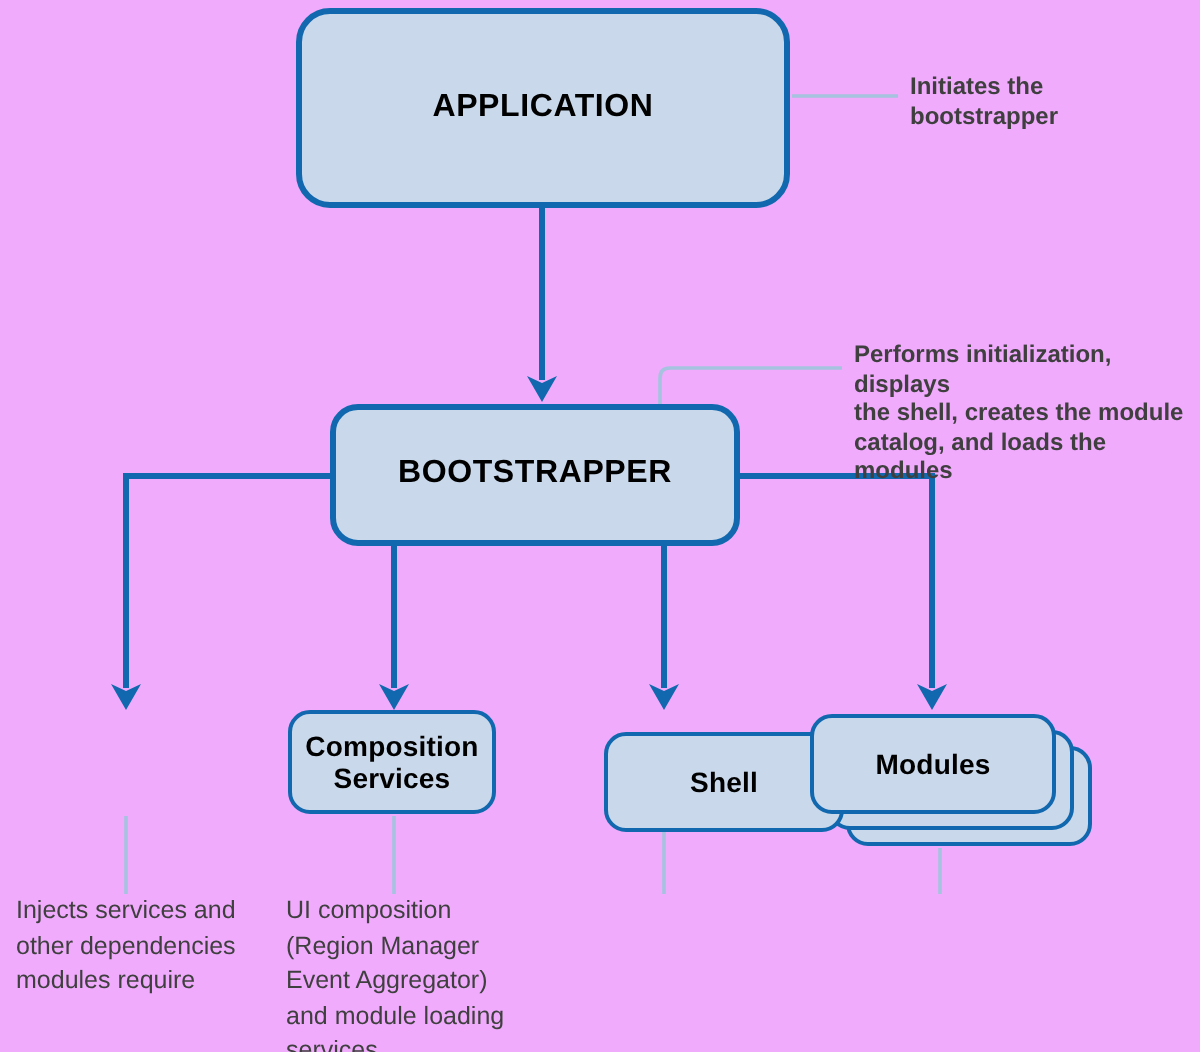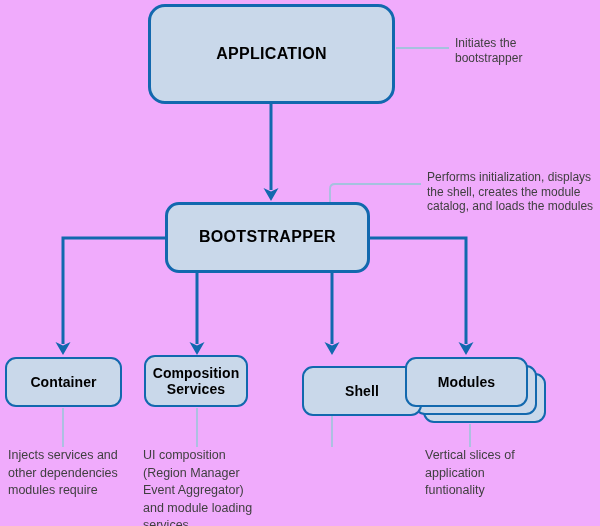--- a/index.html
+++ b/index.html
@@ -28,20 +28,21 @@
     position:absolute;background:#c9d8ea;border:2.5px solid #1268ae;
     border-radius:11px;box-sizing:border-box;
   }
   .desc{
     position:absolute;color:#3f3f3f;font-size:12.5px;line-height:17.5px;
     white-space:pre-line;
   }
   .annot{
     position:absolute;color:#3f3f3f;font-size:12px;line-height:14.5px;
     white-space:pre-line;
+    font-weight:bold;
   }
 </style>
 </head>
 <body>
 
 <div id="canvas">
 
   <svg id="connectors" viewBox="0 0 600 526" xmlns="http://www.w3.org/2000/svg">
 
     <g stroke="#1268ae" stroke-width="3" fill="none">
@@ -73,23 +74,20 @@
   <div class="stack-card" style="left:414px;top:365px;width:123px;height:50px;"></div>
 
   <div class="node big" style="left:148px;top:4px;width:247px;height:100px;border-radius:17px;">
     <span class="lbl">APPLICATION</span>
   </div>
 
   <div class="node big" style="left:165px;top:202px;width:205px;height:71px;">
     <span class="lbl">BOOTSTRAPPER</span>
   </div>
 
-  <div class="node small" style="left:5px;top:357px;width:117px;height:50px;">
-    <span class="lbl">Container</span>
-  </div>
 
   <div class="node small" style="left:144px;top:355px;width:104px;height:52px;">
     <span class="lbl">Composition
 Services</span>
   </div>
 
   <div class="node small" style="left:273px;top:366px;width:120px;height:50px;margin-left:29px;">
     <span class="lbl">Shell</span>
   </div>
 
@@ -108,17 +106,14 @@
 other dependencies
 modules require</div>
 
   <div class="desc" style="left:143px;top:447px;width:128px;">UI composition
 (Region Manager
 Event Aggregator)
 and module loading
 services</div>
 
 
-  <div class="desc" style="left:425px;top:447px;width:124px;">Vertical slices of
-application
-funtionality</div>
 
 </div>
 
 </body></html>

